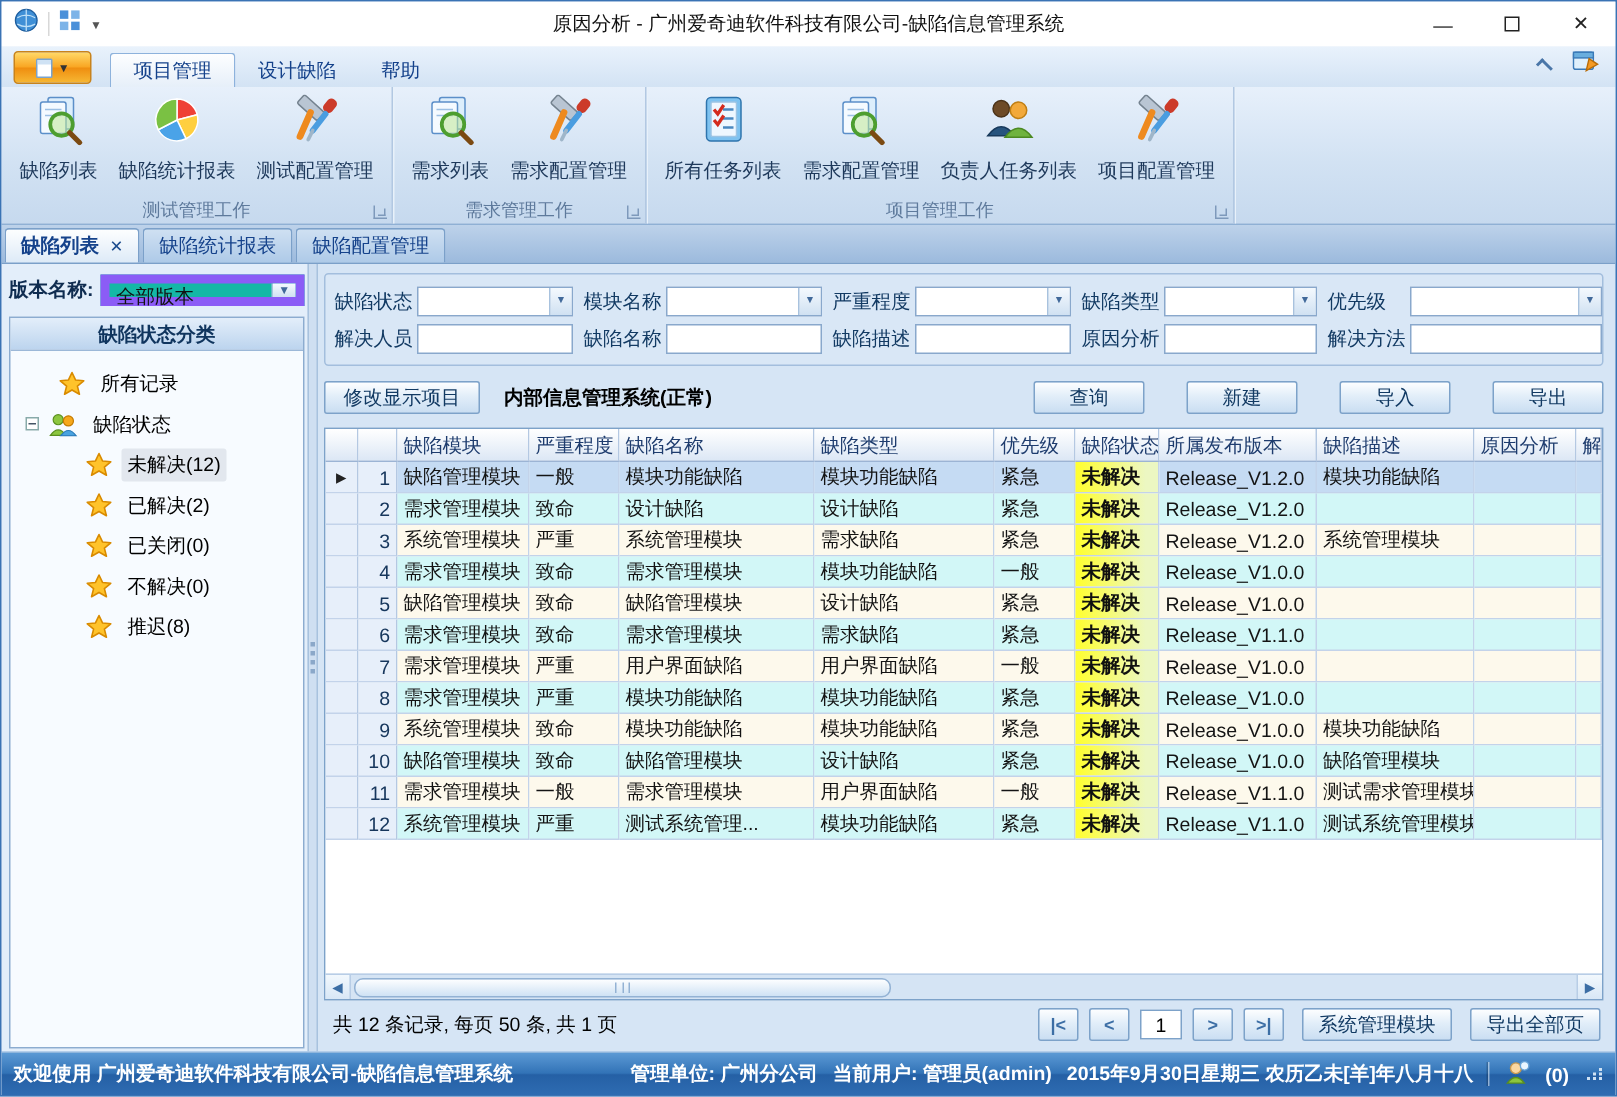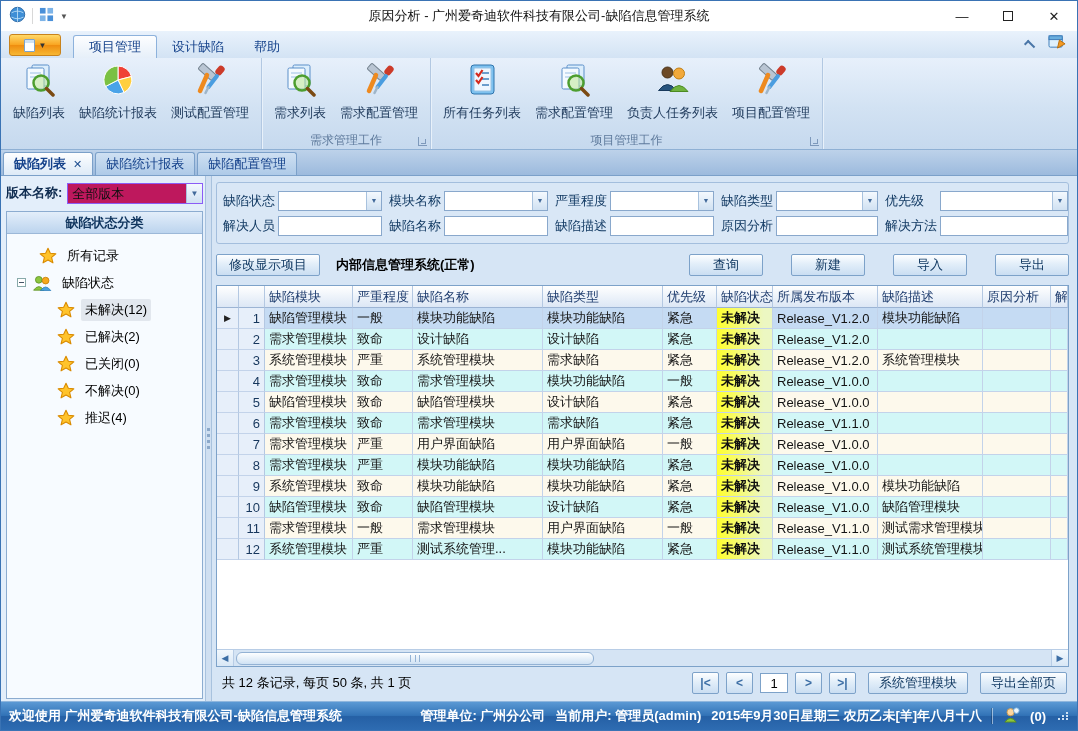--- a/index.html
+++ b/index.html
@@ -44,21 +44,21 @@
   .doc-tabs { height:26px; flex:none; background:linear-gradient(#bdd2ea,#9cbadd); border-bottom:1px solid #7ba0c9; display:flex; align-items:flex-end; padding-left:2px; }
   .dtab { height:23px; margin-right:2px; padding:0 10px; display:flex; align-items:center; gap:7px; font-size:13px; color:#15428b;
     background:linear-gradient(#cfe0f2,#aecae8); border:1px solid #7ba0c9; border-bottom:none; border-radius:3px 3px 0 0; }
   .dtab.active { background:linear-gradient(#fdfeff,#ddeaf7); font-weight:bold; }
   .dtab .x { font-size:11px; font-weight:bold; color:#1d4d8f; }
   
   .main { flex:1; display:flex; overflow:hidden; }
   .sidebar { width:204px; flex:none; background:#e3eefa; display:flex; flex-direction:column; padding:5px 2px 2px 5px; }
   .version-row { display:flex; align-items:center; gap:5px; height:24px; flex:none; }
   .version-label { font-size:13px; font-weight:bold; color:#0f2c50; white-space:nowrap; }
-  .combo { flex:1; height:21px; background:#be185d; border:1px solid #8b5cf6; display:flex; align-items:flex-end; }
+  .combo { flex:1; height:21px; background:#14b8a6; border:6px solid #8b5cf6; display:flex; align-items:flex-start; }
   .combo-value { flex:1; font-size:13px; padding:0 4px; color:#111; white-space:nowrap; overflow:hidden; }
   .combo-btn { width:16px; align-self:stretch; background:linear-gradient(#f4f9fe,#d0e1f2); border-left:1px solid #a8c2de; display:flex; align-items:center; justify-content:center; color:#41699a; font-size:8px; }
   .tree-panel { flex:1; margin-top:6px; border:1px solid #8cacd0; background:#f7fbff; display:flex; flex-direction:column; overflow:hidden; }
   .tree-header { height:22px; flex:none; line-height:21px; text-align:center; font-size:13px; font-weight:bold; color:#10355e;
     background:linear-gradient(#e3eefa,#bcd4ee); border-bottom:1px solid #9cb8d8; }
   .tree { padding:8px 2px; overflow:hidden; }
   .tree-item { height:27px; display:flex; align-items:center; gap:6px; font-size:13px; color:#000; cursor:default; }
   .tree-item .lbl { padding:2px 4px; border-radius:2px; white-space:nowrap; }
   .tree-item.selected .lbl { background:#e2e7ee; }
   .expander { width:9px; height:9px; flex:none; border:1px solid #8aa; background:#fff; position:relative; }
@@ -198,20 +198,24 @@
                 <rect x="5" y="5" width="18" height="7.5" rx="1.5" fill="#b9c5d3" stroke="#74828f"></rect>
               </g>
               <line x1="14" y1="12" x2="7" y2="28" stroke="#ee8a1f" stroke-width="4.5" stroke-linecap="round"></line>
               <rect x="23.5" y="2.5" width="7" height="10" rx="3" fill="#cc3b2a" transform="rotate(40 27 7.5)"></rect>
               <line x1="24" y1="13" x2="15.5" y2="24" stroke="#4a9de0" stroke-width="4" stroke-linecap="round"></line>
               <line x1="15.5" y1="24" x2="12.5" y2="30" stroke="#9fb6c9" stroke-width="2.5" stroke-linecap="round"></line>
             </svg></span>
           <span class="rbtn-label">测试配置管理</span>
         </div>
       </div>
+      <div class="rgroup-foot">
+        <span class="rgroup-title">测试管理工作</span>
+        <span class="launcher"></span>
+      </div>
     </div>
     <div class="rgroup">
       <div class="rgroup-buttons">
         <div class="rbtn">
           <span><svg width="34" height="34" viewBox="0 0 34 34">
               <rect x="10" y="2" width="17" height="21" rx="1.5" fill="#dceefc" stroke="#5b8fc9"></rect>
               <rect x="5" y="5" width="17" height="21" rx="1.5" fill="#f4faff" stroke="#5b8fc9"></rect>
               <line x1="8" y1="10" x2="19" y2="10" stroke="#9cc0e4"></line>
               <line x1="8" y1="14" x2="19" y2="14" stroke="#9cc0e4"></line>
               <circle cx="19" cy="20" r="7.5" fill="rgba(190,230,150,.55)" stroke="#4d9e2f" stroke-width="2.5"></circle>
@@ -367,21 +371,21 @@
               </svg>
             </span>
             <span class="lbl">不解决(0)</span>
           </div>
           <div class="tree-item" style="padding-left: 48px;">
             <span style="display: flex;">
               <svg width="18" height="18" viewBox="0 0 20 20">
                 <path d="M10 1.5 L12.6 7 L18.7 7.6 L14 11.6 L15.5 17.6 L10 14.4 L4.5 17.6 L6 11.6 L1.3 7.6 L7.4 7 Z" fill="#ffc32b" stroke="#d98b00" stroke-width="1.2" stroke-linejoin="round"></path>
               </svg>
             </span>
-            <span class="lbl">推迟(4)</span>
+            <span class="lbl">推迟(8)</span>
           </div>
         </div>
     </div>
   </div>
 
   <div class="splitter">
       <i></i>
       <i></i>
       <i></i>
       <i></i>

